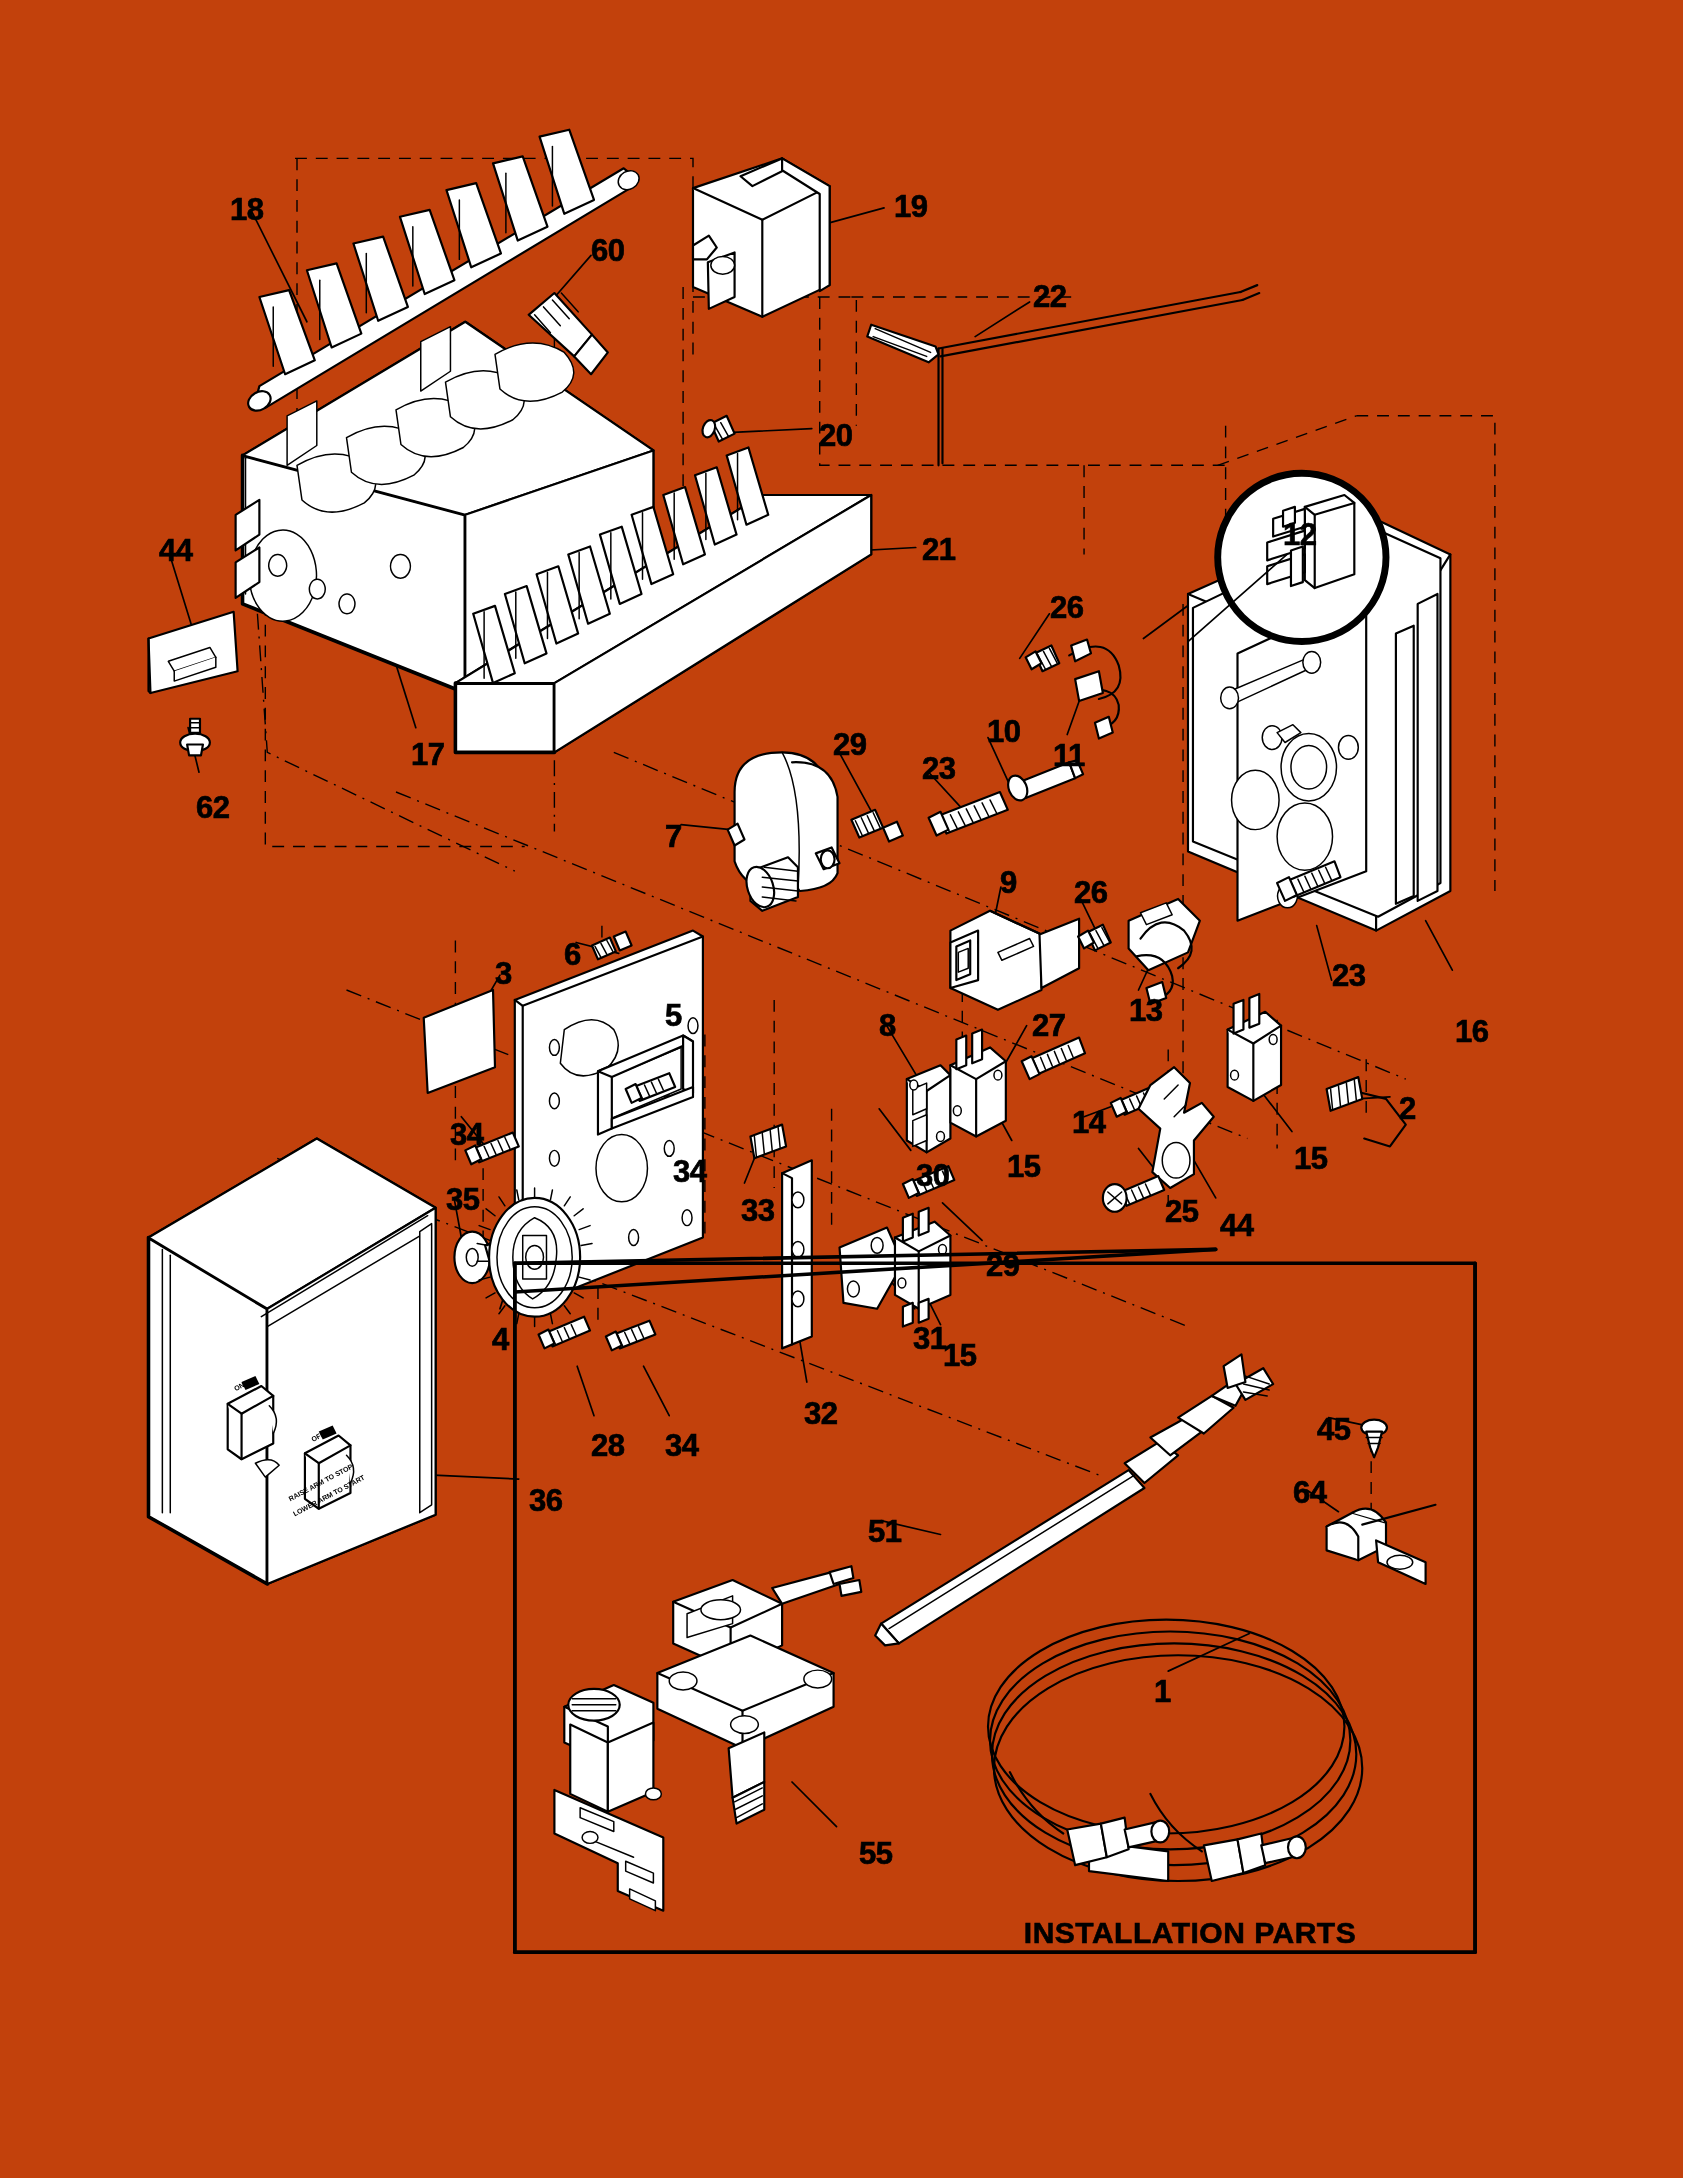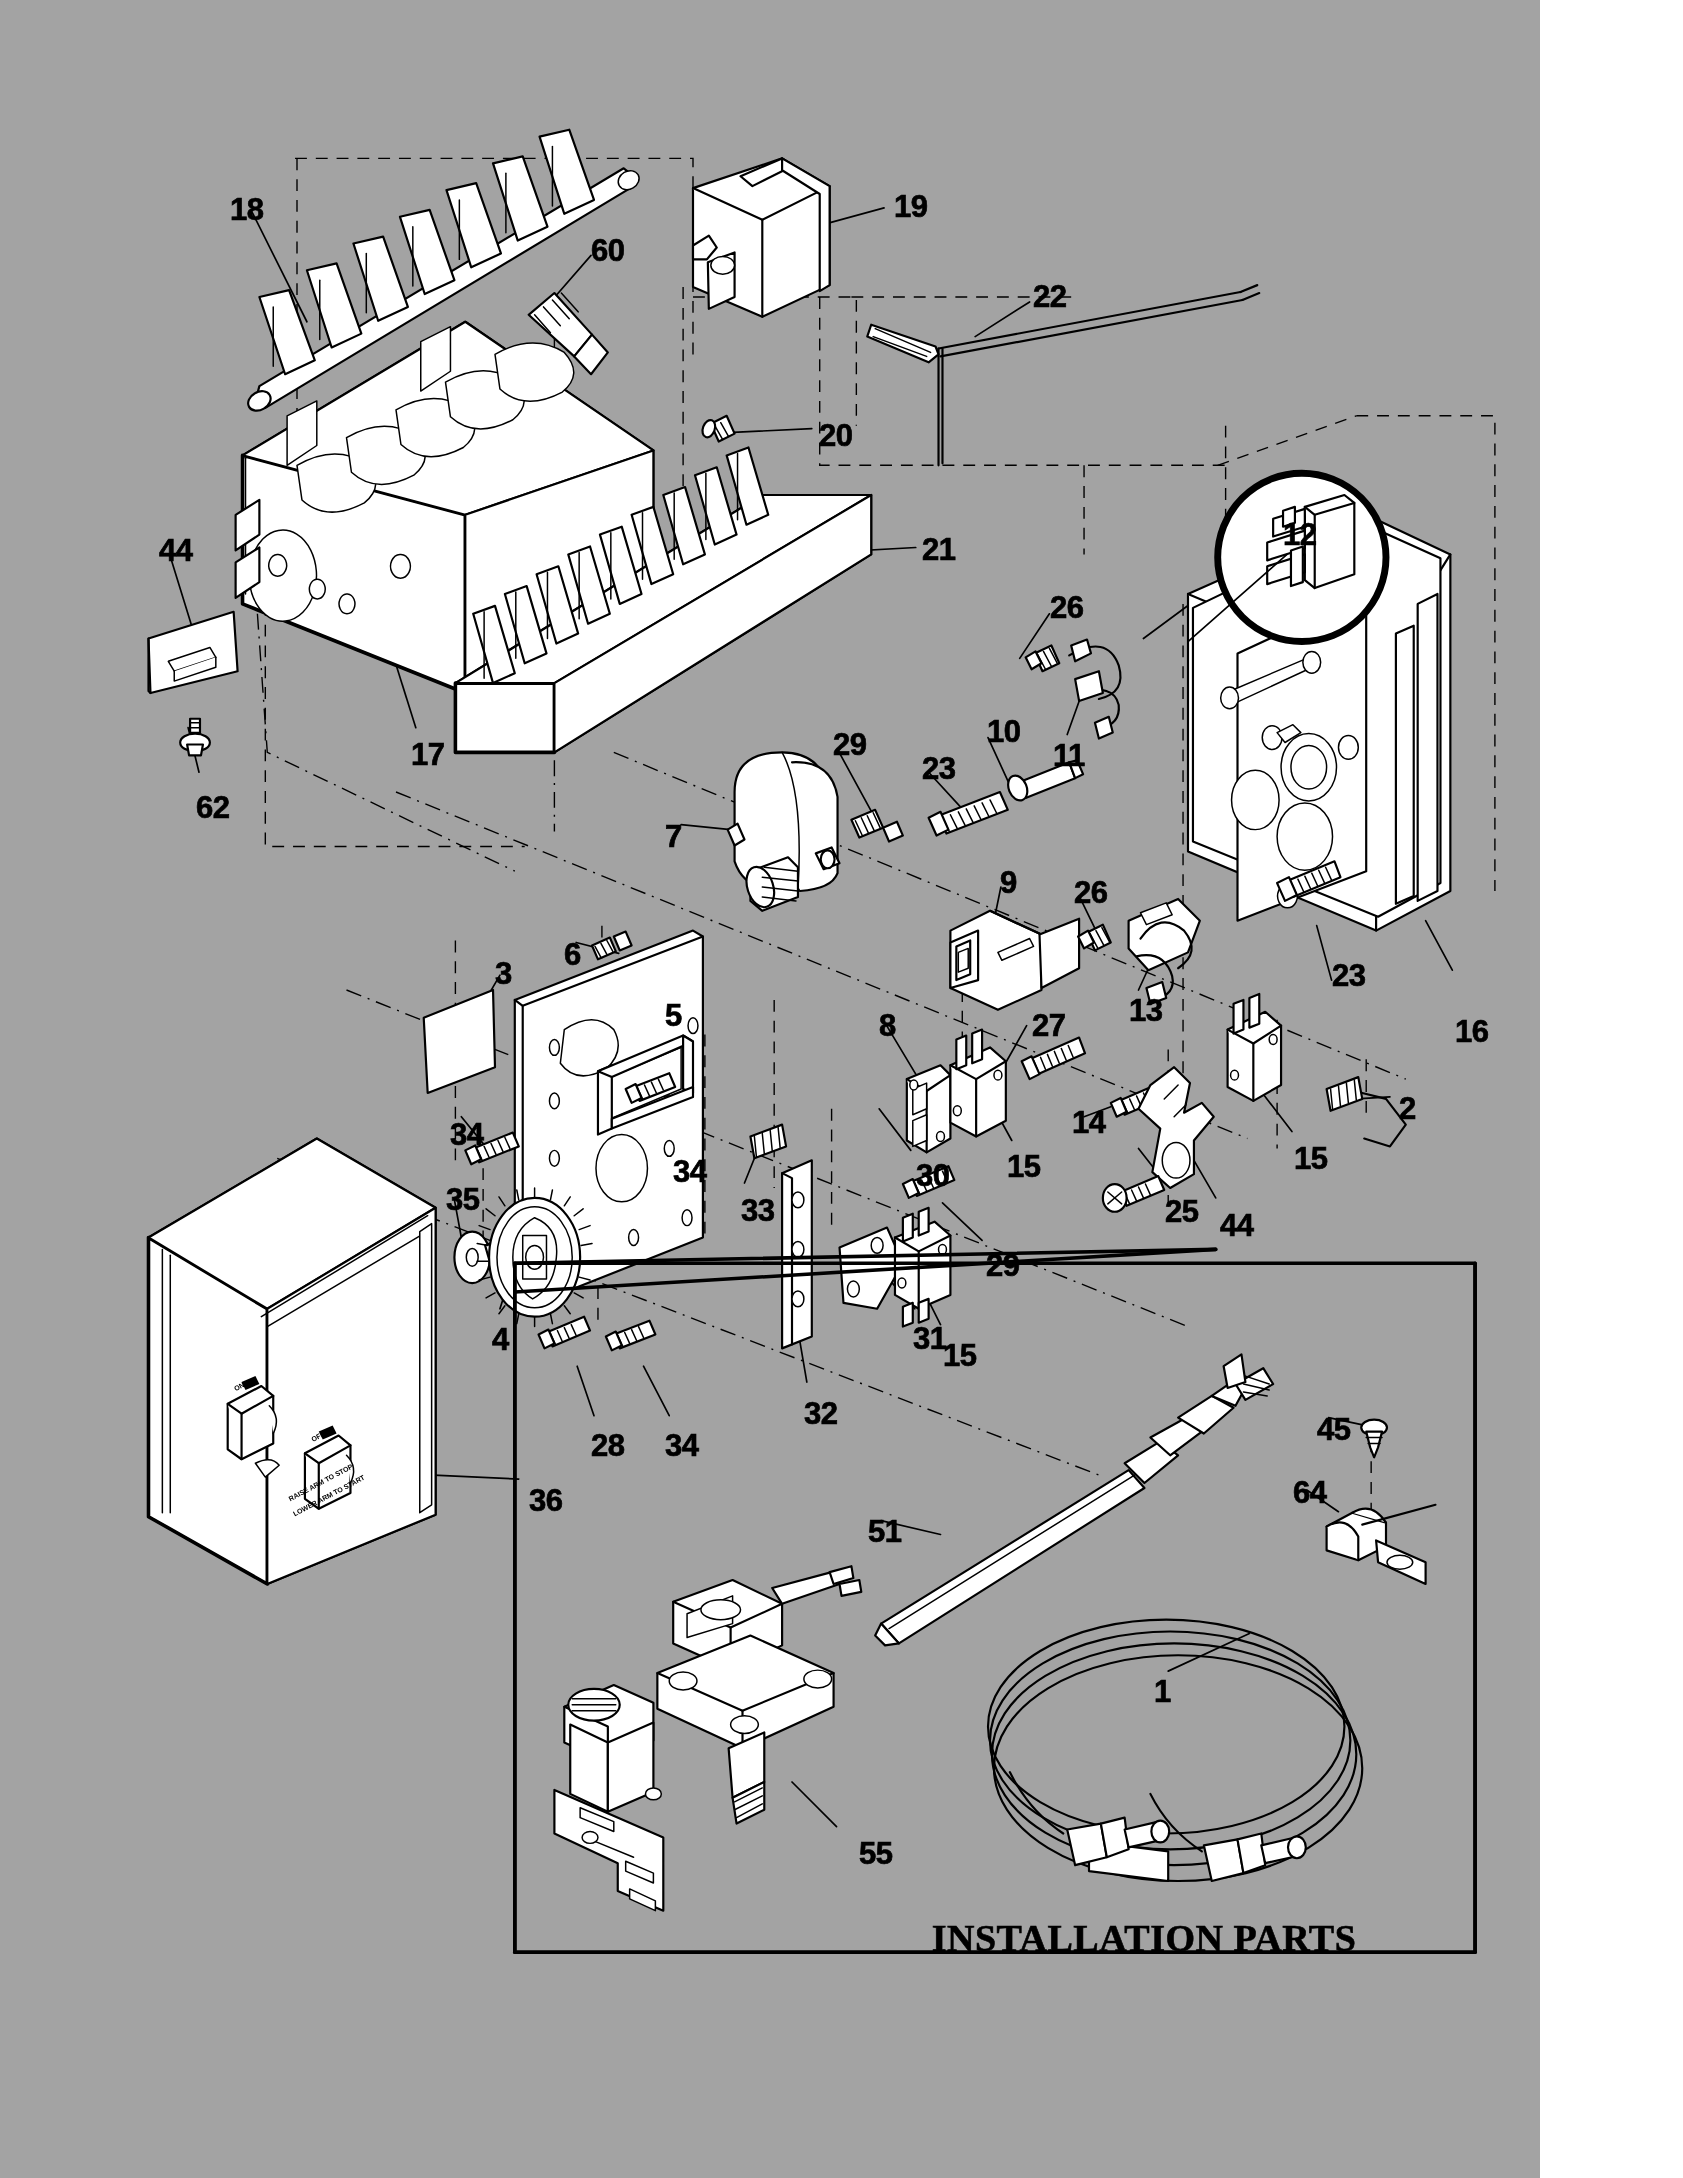--- a/index.html
+++ b/index.html
@@ -1,38 +1,39 @@
 <!DOCTYPE html>
 <html><head>
 <meta charset="utf-8">
 <title>Ice Maker Parts Diagram</title>
 <style>
   html,body{margin:0;padding:0;background:#ffffff;}
   body{font-family:"Liberation Sans",sans-serif;}
-  #page{position:relative;width:1540px;height:2178px;background:#a3a3a3;overflow:hidden;}
+  #page{position:relative;width:1683px;height:2178px;background:#c2410c;overflow:hidden;}
   #art{position:absolute;left:0;top:0;width:1683px;height:2178px;}
   .callout{
     position:absolute;
     font-family:"Liberation Sans",sans-serif;
     font-weight:bold;
     font-size:31px;
     color:#000;
     letter-spacing:-0.5px;
     line-height:1;
     white-space:nowrap;
     -webkit-text-stroke:0.7px #000;
   }
   .section-title{
     position:absolute;
-    font-family:Liberation Serif, serif;
+    font-family:Liberation Sans, sans-serif;
     font-weight:bold;
-    font-size:38px;
+    font-size:30px;
     letter-spacing:0.5px;
     color:#000;
     white-space:nowrap;
+    margin-left:46px;
     -webkit-text-stroke:0.6px #000;
   }
   .micro-label{
     position:absolute;
     font-family:"Liberation Sans",sans-serif;
     font-weight:bold;
     font-size:7px;
     color:#000;
     line-height:1.05;
     white-space:nowrap;

